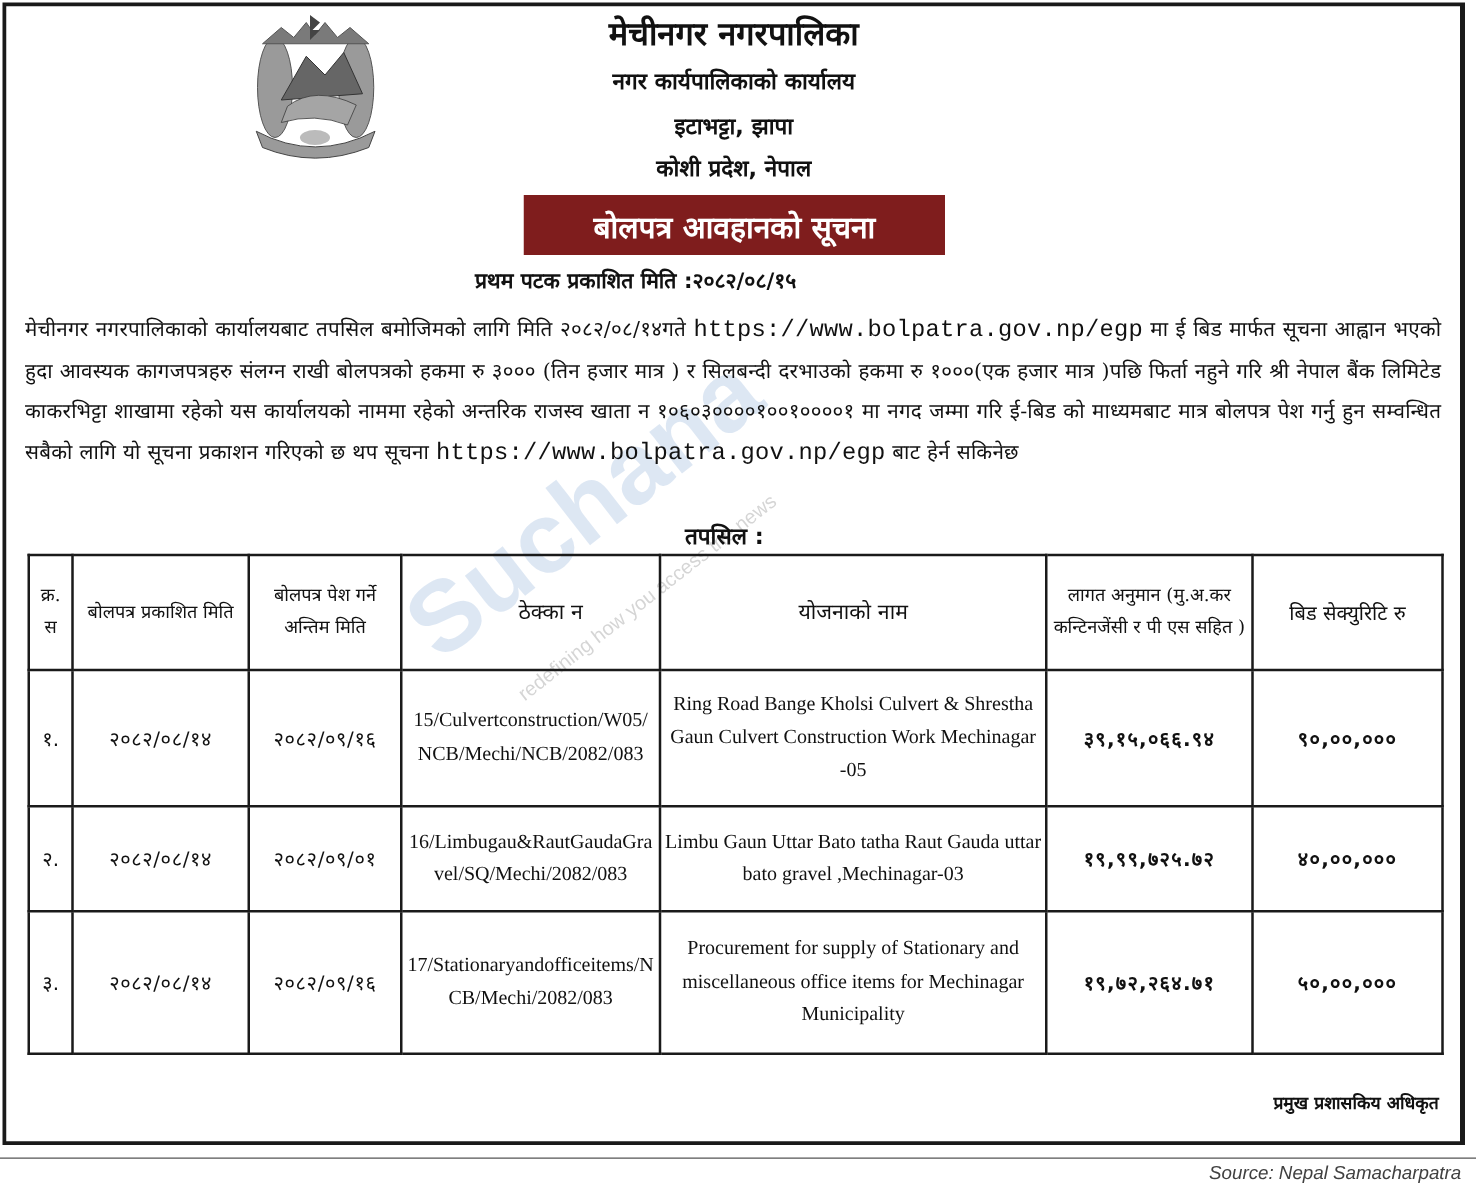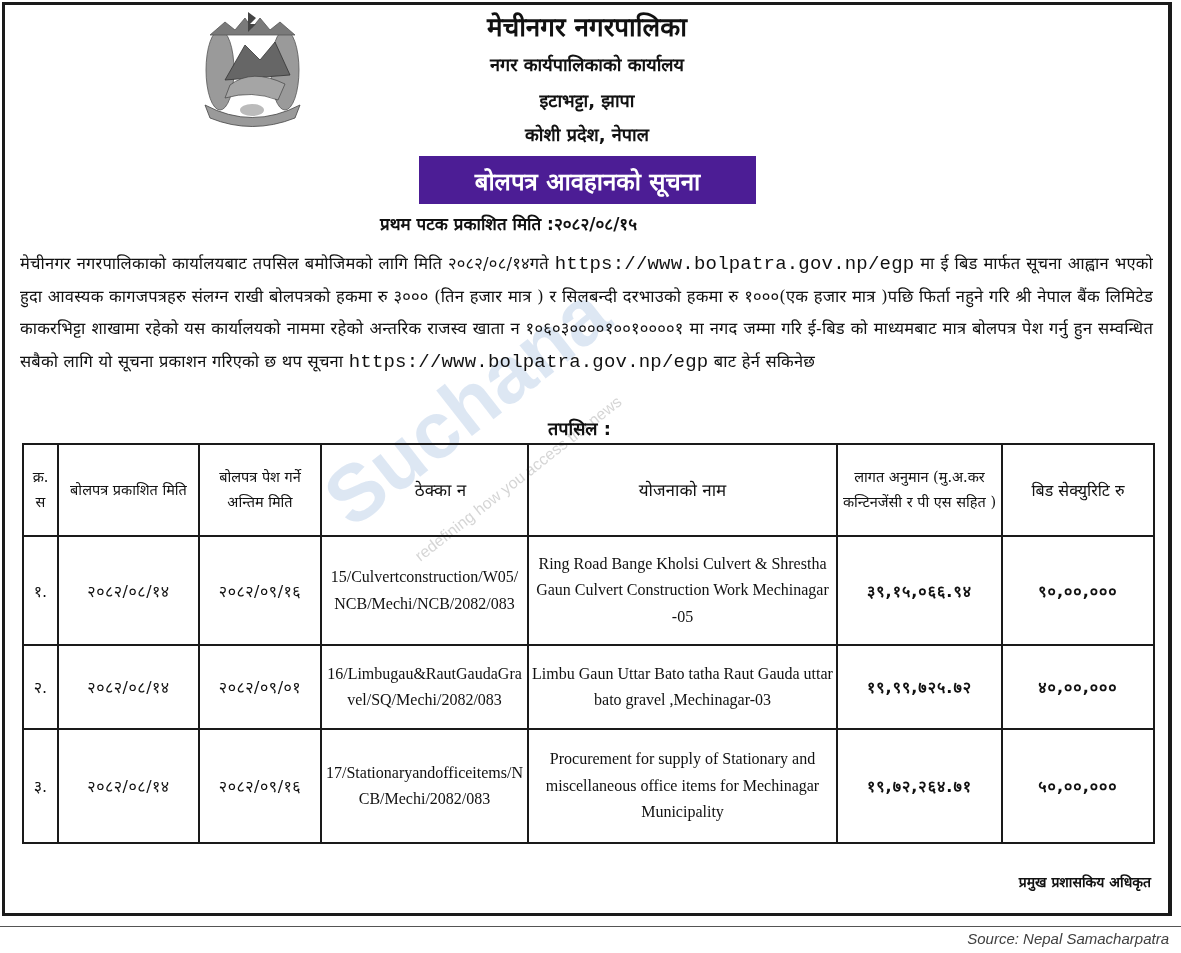--- a/index.html
+++ b/index.html
@@ -23,21 +23,21 @@
       position: absolute; left: 190px; top: 10px; width: 125px; height: 120px;
     }
     .hdr { position: absolute; left: 0; width: 1181px; text-align: center; font-weight: bold; }
     .h1 { top: 8px; font-size: 26px; left: 87px; }
     .h2 { top: 52px; font-size: 18px; left: 87px; }
     .h3 { top: 88px; font-size: 18px; left: 87px; }
     .h4 { top: 122px; font-size: 18px; left: 87px; }
     .h1, .h2, .h3, .h4 { width: 1000px; left: 87px; }
     .banner {
       position: absolute; left: 419px; top: 156px; width: 337px; height: 48px;
-      background: #4c1d95; color: #fff; font-weight: bold; font-size: 24px;
+      background: #7f1d1d; color: #fff; font-weight: bold; font-size: 24px;
       display: flex; align-items: center; justify-content: center;
     }
     .pubdate {
       position: absolute; left: 380px; top: 212px; width: 420px; text-align: left;
       font-weight: bold; font-size: 17px;
     }
     .body-text {
       position: absolute; left: 20px; top: 248px; width: 1133px;
       font-family: "DejaVu Serif", serif; font-size: 16.5px; line-height: 32.5px;
       text-align: justify; text-align-last: left; letter-spacing: 0.2px;

